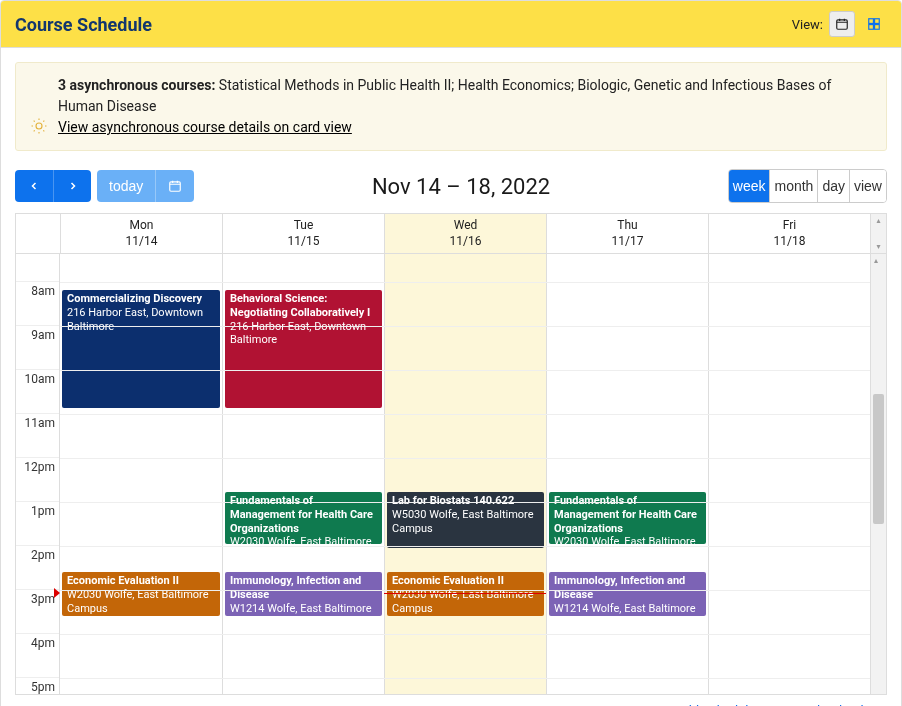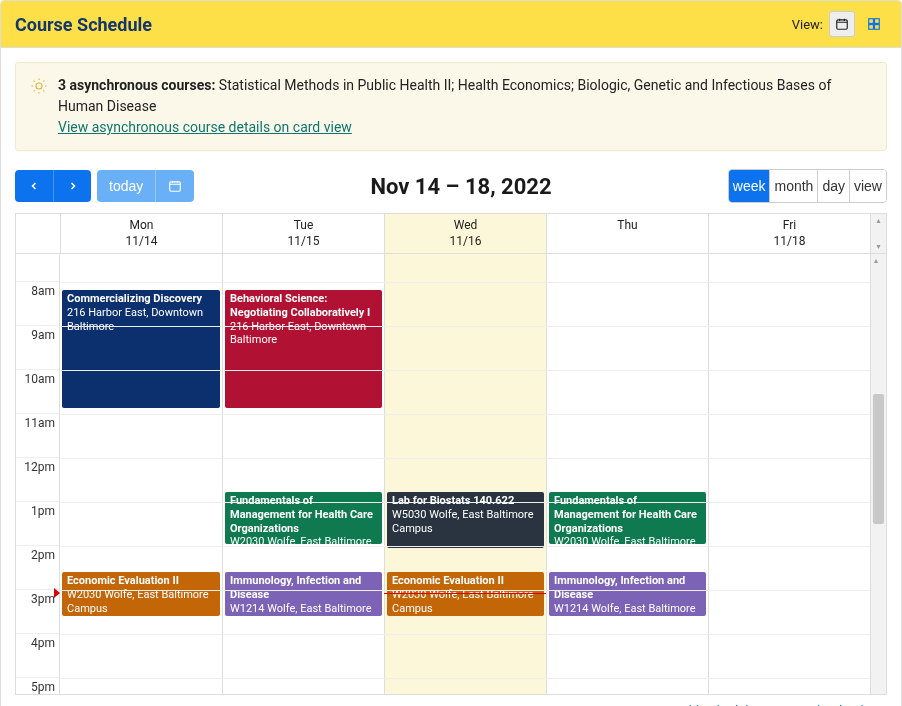--- a/index.html
+++ b/index.html
@@ -39,27 +39,27 @@
   .view-icon-btn.active { background: #eee; border-color: #ccc; }
   .view-icon-btn.card { color: #0d72ed; }
   .content { padding: 14px; }
   .notice {
     background: #fbf8ea;
     border: 1px solid #f0eacb;
     border-radius: 3px;
     padding: 12px 14px;
     display: flex;
     gap: 10px;
-    align-items: flex-start;
+    align-items: flex-end;
     margin-bottom: 18px;
   }
   .sun-icon { color: #e3b23c; flex: 0 0 auto; margin-top: 2px; }
   .notice-body { font-size: 14px; line-height: 1.5; color: #222; }
   .notice-body strong { font-weight: 700; }
-  .notice-link { color: #0f766e; text-decoration: underline; display: inline-block; }
+  .notice-link { color: #000000; text-decoration: underline; display: inline-block; }
   .toolbar {
     display: flex;
     align-items: center;
     justify-content: space-between;
     margin-bottom: 10px;
   }
   .nav-group { display: flex; gap: 6px; }
   .nav-btns {
     display: flex;
     background: #0d72ed;
@@ -87,21 +87,21 @@
     display: inline-flex; align-items: center; justify-content: center;
     color: #fff;
     font-size: 14px;
     border: none;
     background: transparent;
     cursor: pointer;
   }
   .pill-btn + .pill-btn { border-left: 1px solid rgba(255,255,255,0.3); }
   .date-title {
     font-size: 22px;
-    font-weight: 700;
+    font-weight: 400;
     color: #1a1a1a;
   }
   .range-group {
     display: flex;
     border: 1px solid #ccc;
     border-radius: 4px;
     overflow: hidden;
   }
   .range-btn {
     height: 32px;
@@ -326,20 +326,21 @@
         <div class="col">
           <div class="dow">Tue</div>
           <div class="dnum">11/15</div>
         </div>
         <div class="col" style="background:#fdf7d9">
           <div class="dow">Wed</div>
           <div class="dnum">11/16</div>
         </div>
         <div class="col">
           <div class="dow">Thu</div>
+          <div class="dnum">11/17</div>
         </div>
         <div class="col">
           <div class="dow">Fri</div>
           <div class="dnum">11/18</div>
         </div>
         <div class="scroll-stub">
             <span>▴</span>
             <span>▾</span>
           </div>
       </div>

